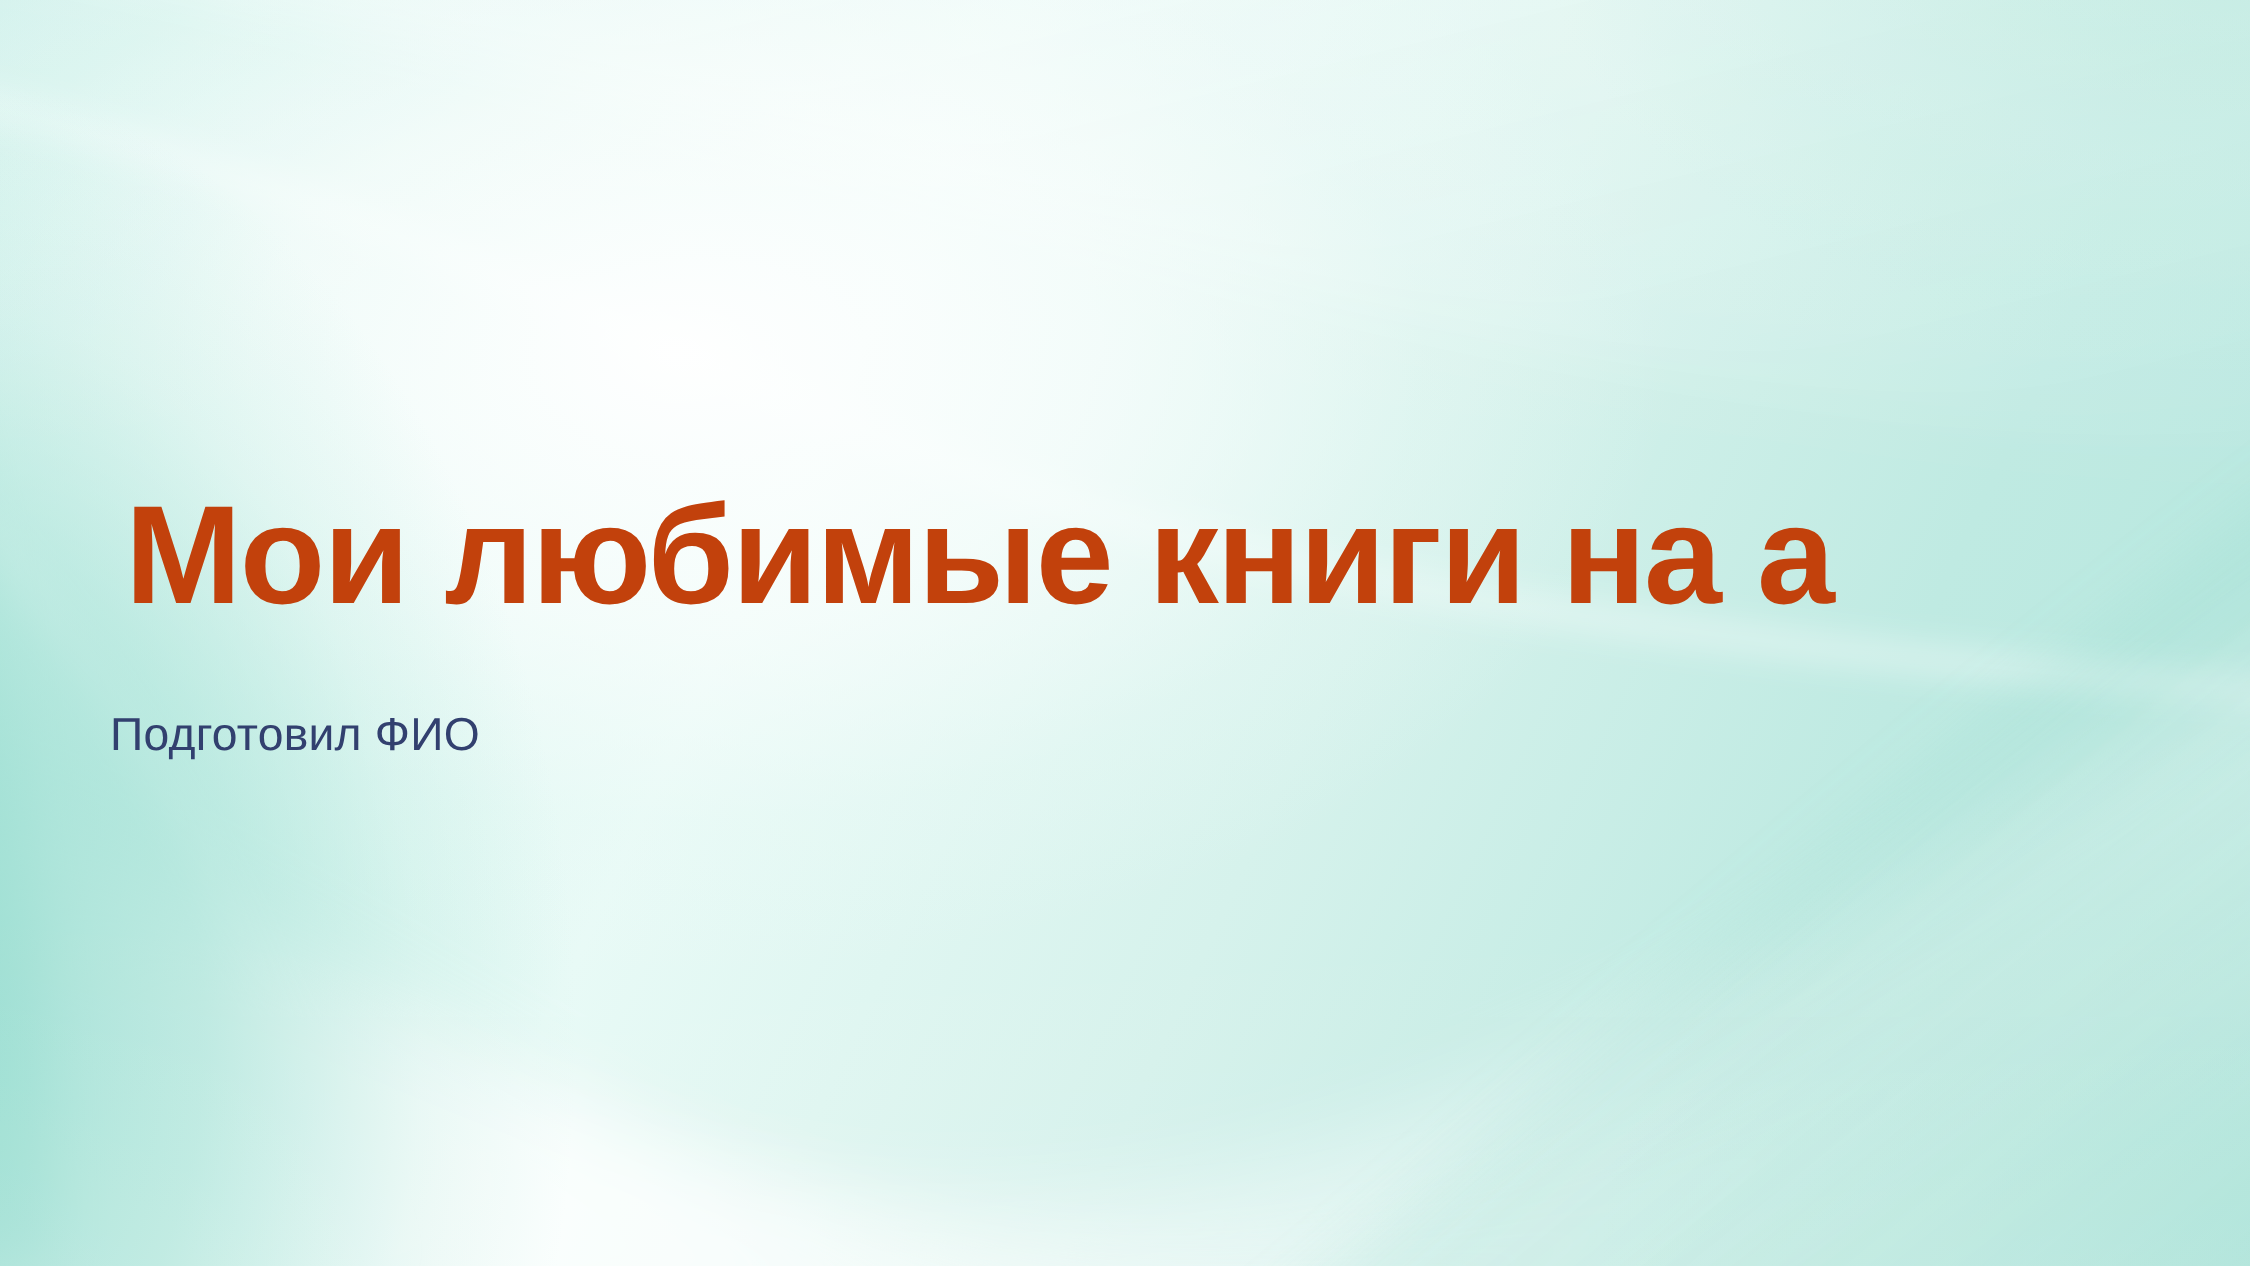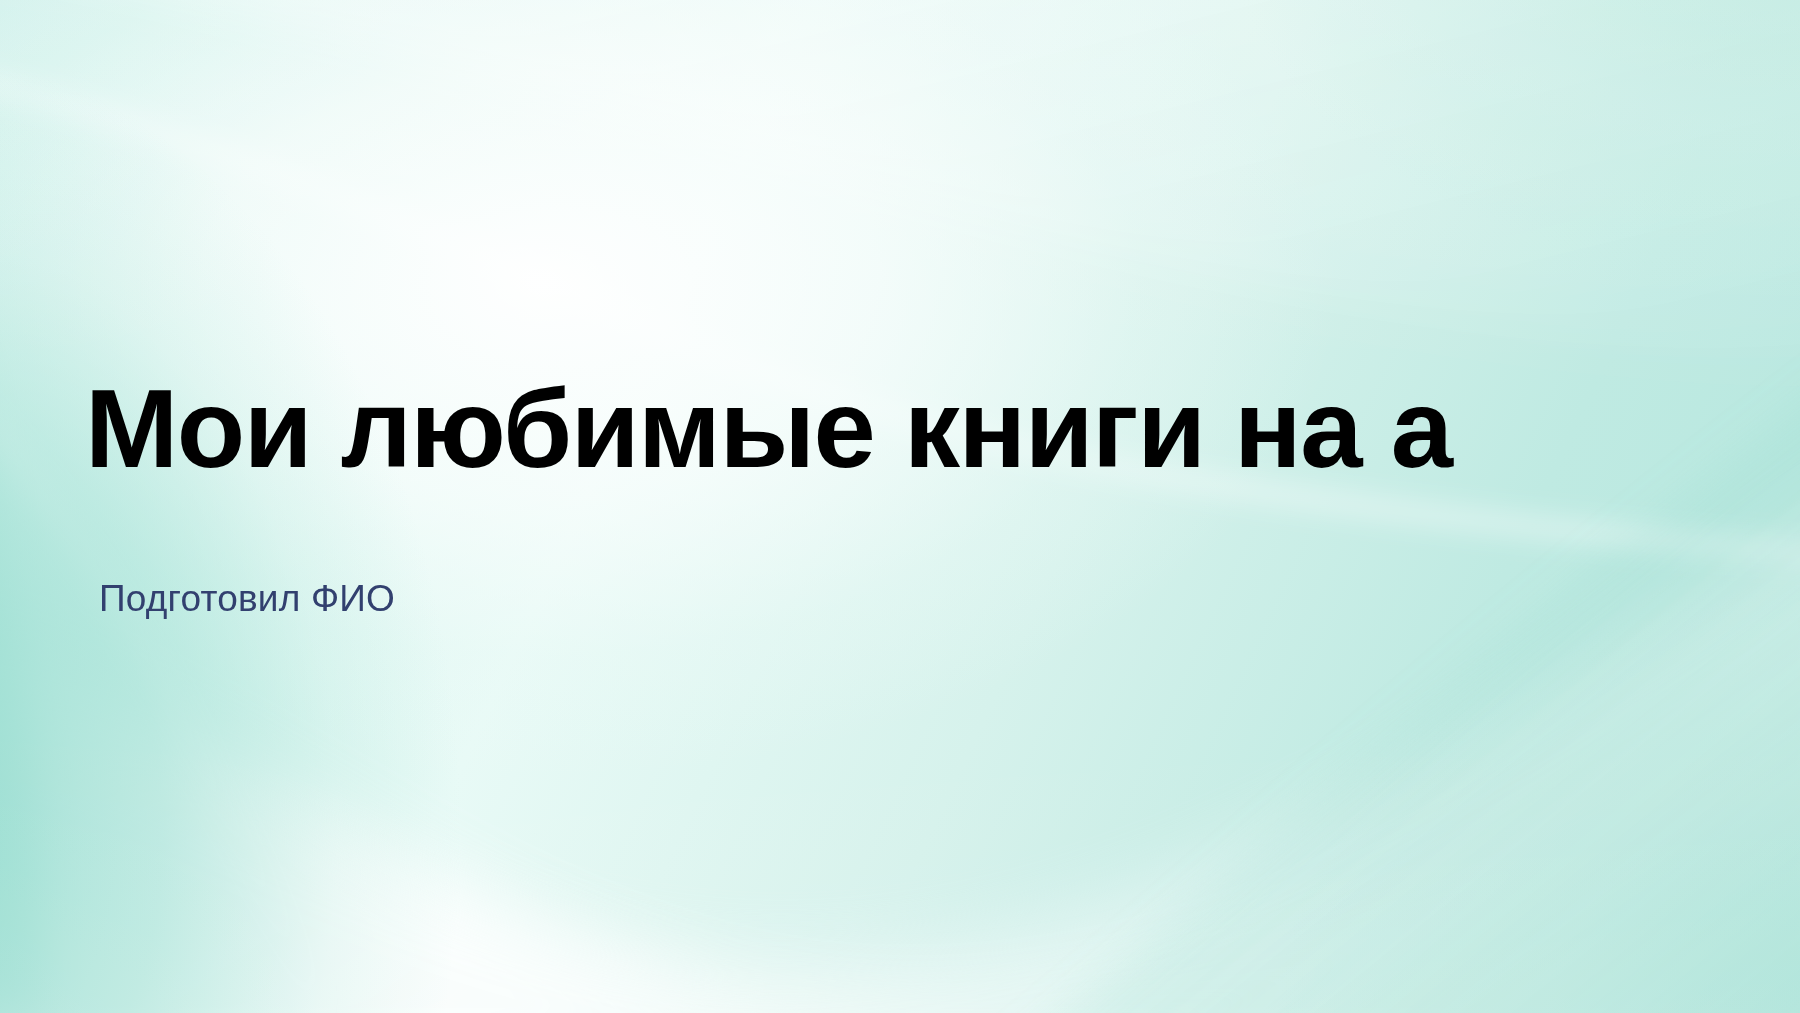--- a/index.html
+++ b/index.html
@@ -100,34 +100,34 @@
     left: 0;
     top: 0;
     width: 100%;
     height: 100%;
   }
 
   .slide-title {
     position: absolute;
     left: 85px;
     top: 373px;
-    margin: 0;
+    margin: 15px;
     font-size: 112px;
     line-height: 1.0;
     font-weight: 700;
     letter-spacing: -1.5px;
-    color: #000000;
+    color: #c2410c;
     white-space: nowrap;
   }
 
   .slide-subtitle {
     position: absolute;
     left: 87px;
     top: 564px;
-    margin: 12px;
+    margin: 1px;
     font-size: 37px;
     line-height: 1.25;
     font-weight: 400;
     letter-spacing: 0.2px;
     color: #32406f;
     white-space: nowrap;
   }
 </style>
 </head>
 <body>

